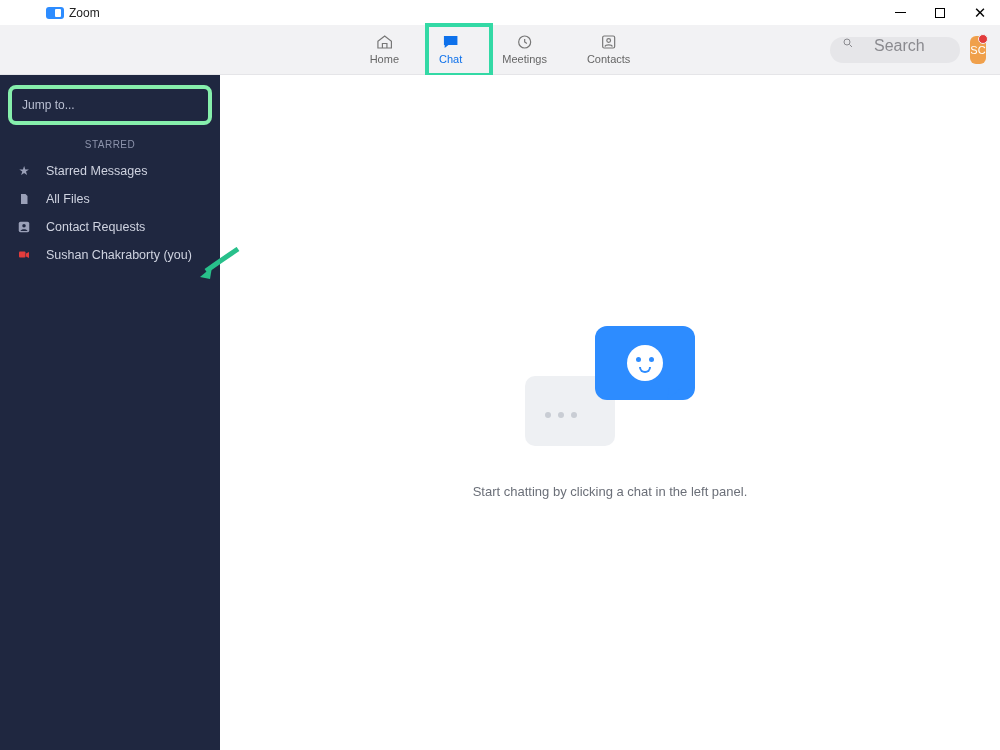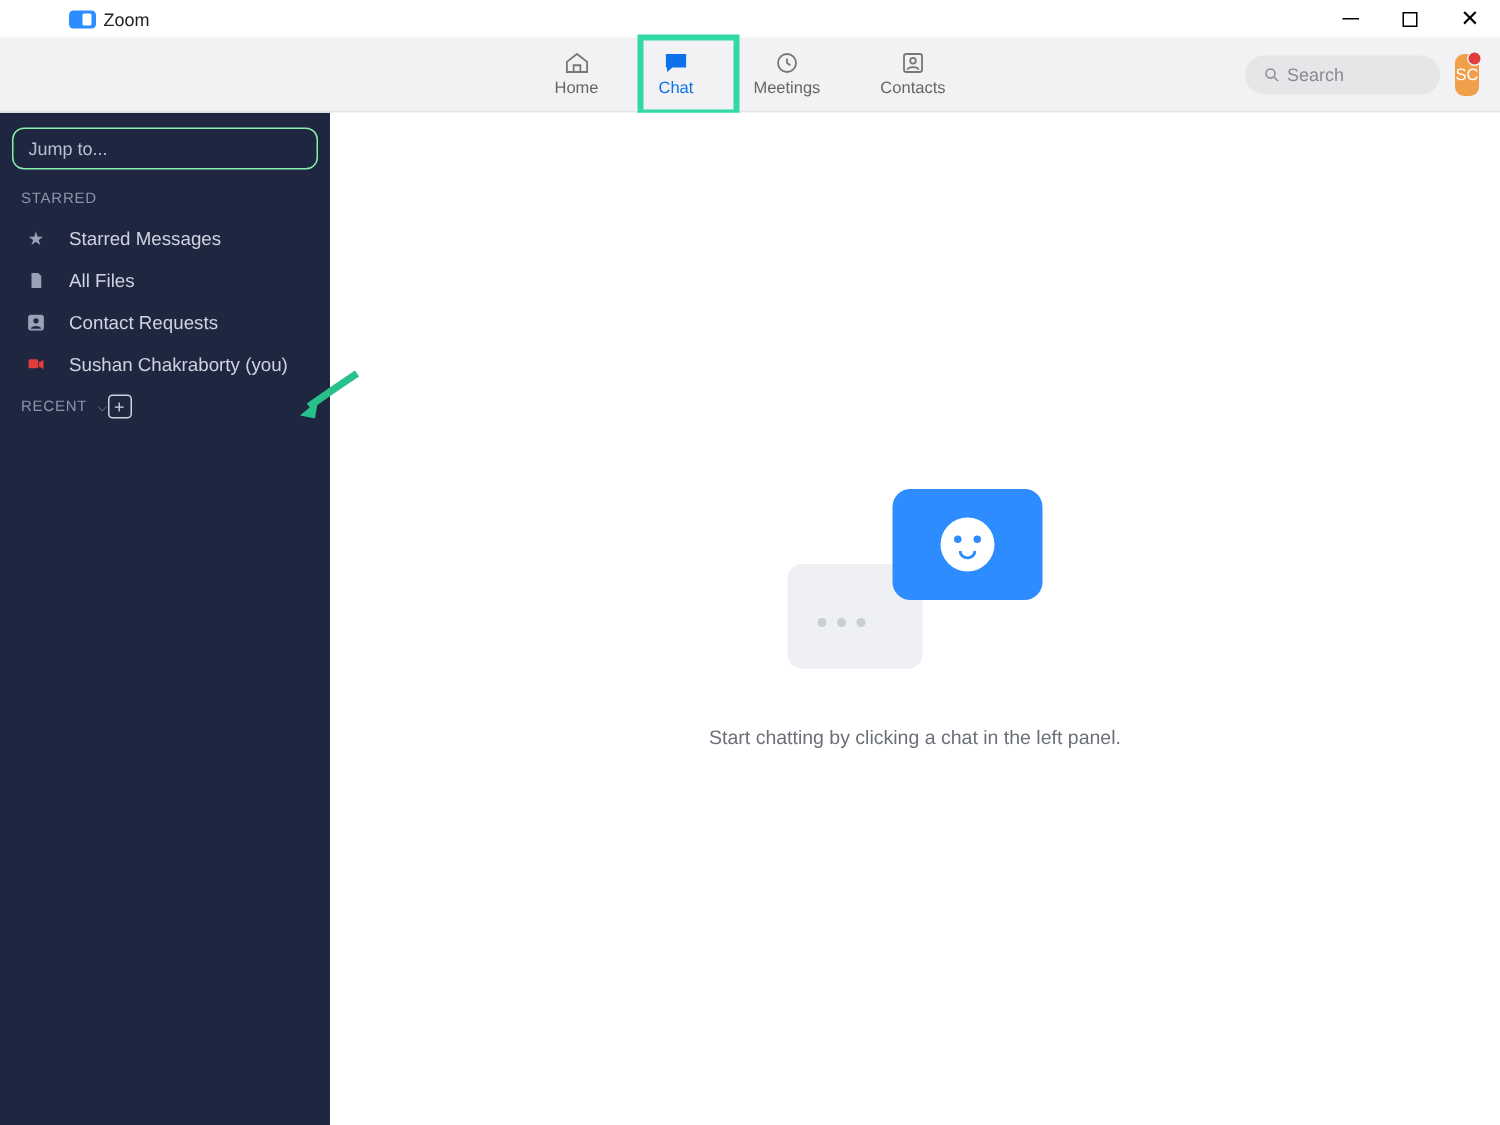--- a/index.html
+++ b/index.html
@@ -18,30 +18,30 @@
   .tb-x { font-size: 15px; line-height: 1; }
 
   
   .toolbar { height: 50px; background: #f2f2f4; display: flex; align-items: center; position: relative; border-bottom: 1px solid #e5e5e8; }
   .navset { position: absolute; left: 50%; transform: translateX(-50%); display: flex; gap: 28px; height: 100%; align-items: center; }
   .navitem { display: flex; flex-direction: column; align-items: center; justify-content: center; gap: 2px; font-size: 11px; color: #666; height: 100%; padding: 4px 6px 6px; cursor: pointer; }
   .navitem.active { color: #0e71eb; }
   .nav-icon { width: 20px; height: 18px; display: flex; align-items: center; justify-content: center; }
 
   .toolbar-right { margin-left: auto; display: flex; align-items: center; gap: 10px; padding-right: 14px; }
-  .searchbox { display: flex; align-items: center; background: #e6e6e9; border-radius: 14px; height: 26px; padding: 0 12px; width: 130px; color: #8a8a8f; font-size: 12px; gap: 4px; }
+  .searchbox { display: flex; align-items: flex-start; background: #e6e6e9; border-radius: 14px; height: 26px; padding: 0 12px; width: 130px; color: #8a8a8f; font-size: 16px; gap: 20px; }
   .searchbox svg { width: 12px; height: 12px; }
   .avatar { width: 16px; height: 28px; border-radius: 6px; background: #f0a04b; color: #fff; font-size: 11px; display: flex; align-items: center; justify-content: center; position: relative; font-weight: 500; }
   .avatar::after { content: ""; position: absolute; top: -2px; right: -2px; width: 8px; height: 8px; background: #e23c3c; border-radius: 50%; border: 1px solid #f2f2f4; }
 
   
   .body { flex: 1; display: flex; overflow: hidden; }
   .sidebar { width: 220px; background: #1f2740; color: #cfd3e0; display: flex; flex-direction: column; padding-top: 10px; }
-  .jump { margin: 0 8px 8px; border: 1px solid #86efac; border-radius: 8px; height: 28px; display: flex; align-items: center; padding: 0 10px; font-size: 12px; color: #b9bfd2; }
-  .section-header { display: flex; align-items: center; justify-content: flex-start; padding: 6px 14px; font-size: 10px; letter-spacing: 0.5px; color: #8c93ab; text-transform: uppercase; }
+  .jump { margin: 0 8px 8px; border: 4px solid #86efac; border-radius: 8px; height: 40px; display: flex; align-items: center; padding: 0 10px; font-size: 12px; color: #b9bfd2; }
+  .section-header { display: flex; align-items: center; justify-content: center; padding: 6px 14px; font-size: 10px; letter-spacing: 0.5px; color: #8c93ab; text-transform: uppercase; }
   .section-header.clickable { cursor: pointer; }
   .plus-circle { width: 16px; height: 16px; border: 1.2px solid #cfd3e0; border-radius: 4px; display: flex; align-items: center; justify-content: center; font-size: 12px; color: #cfd3e0; border-radius: 3px; }
   .plus-circle::before { content: "+"; line-height: 1; }
   .sb-item { display: flex; align-items: center; gap: 14px; padding: 7px 16px; font-size: 12.5px; color: #cfd3e0; cursor: pointer; }
   .sb-item .sb-ico { width: 16px; display: flex; justify-content: center; color: #9aa0b8; }
   .sb-item.self .sb-ico { color: #e23c3c; }
   .chev { font-size: 8px; margin-left: 4px; color: #8c93ab; }
 
   .content { flex: 1; background: #fff; position: relative; display: flex; flex-direction: column; align-items: center; justify-content: center; }
   .empty-illus { width: 170px; height: 130px; position: relative; margin-bottom: 28px; }
@@ -169,27 +169,20 @@
     <div class="sb-item self">
       <span class="sb-ico">
         <svg viewBox="0 0 24 24" width="16" height="12" fill="#e23c3c">
             <rect x="2" y="5" width="13" height="12" rx="2"></rect>
             <path d="M16 9l6-3v12l-6-3z"></path>
           </svg>
       </span>
       <span>Sushan Chakraborty (you)</span>
     </div>
 
-    <div class="section-header clickable">
-      <span>
-        <span>RECENT</span>
-        <span class="chev">⌵</span>
-      </span>
-      <span class="plus-circle"></span>
-    </div>
 
   </div>
 
   <div class="content">
     <div class="empty-illus">
       <div class="bubble-back">
           <div class="dots">
             <span></span>
             <span></span>
             <span></span>

